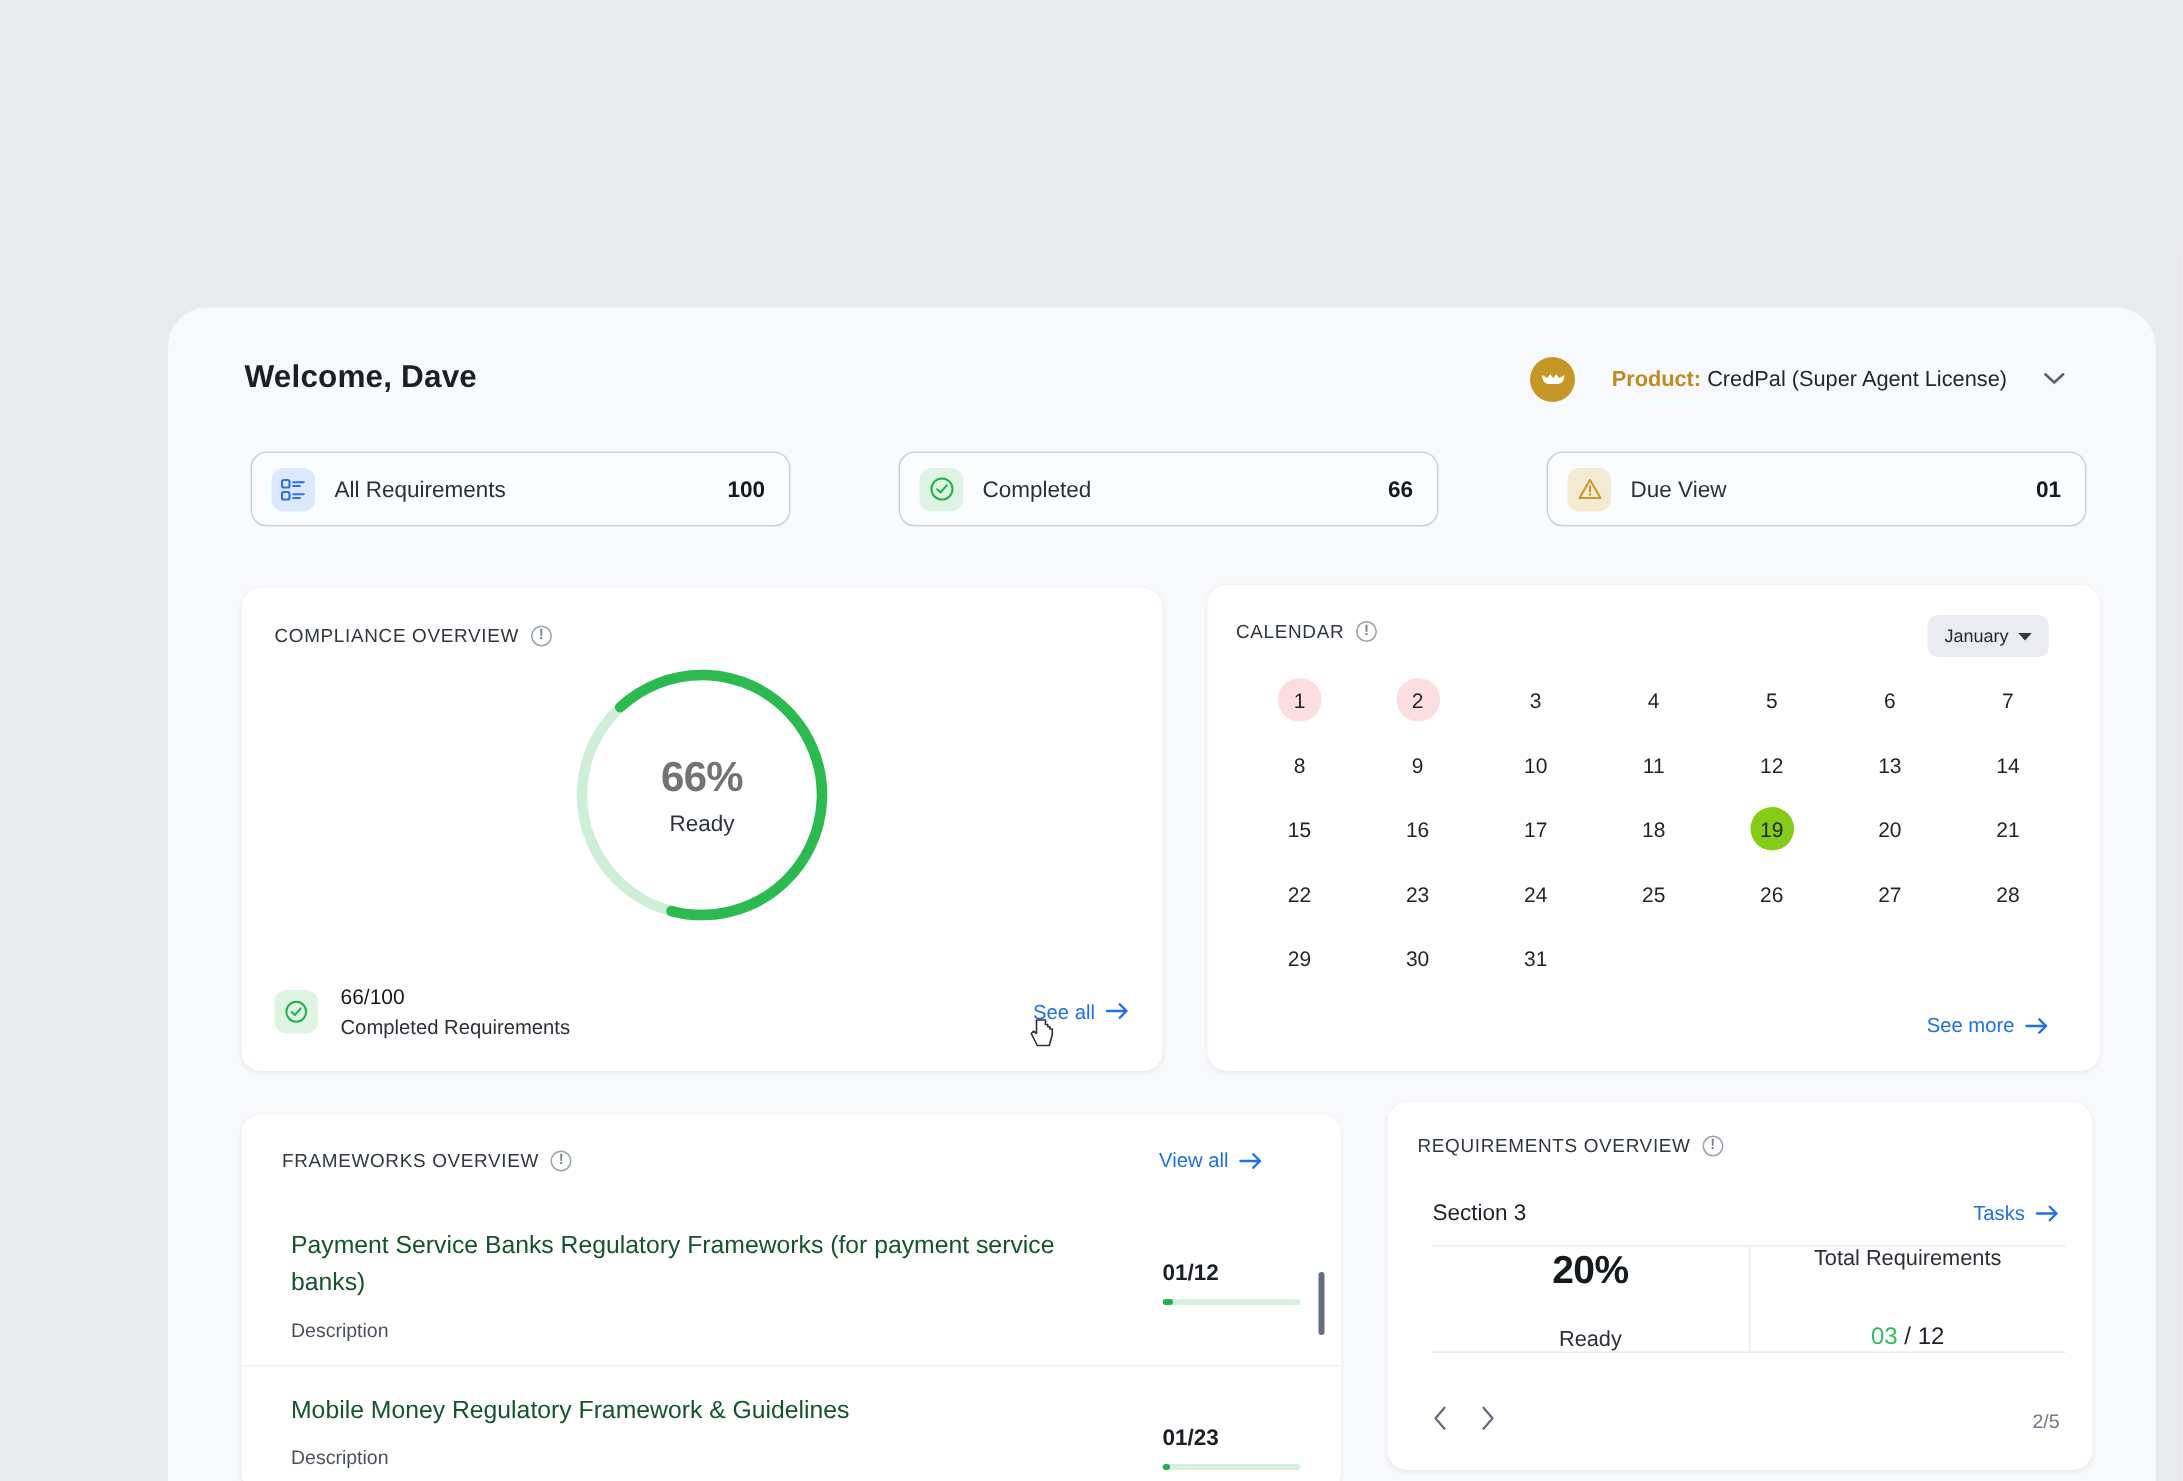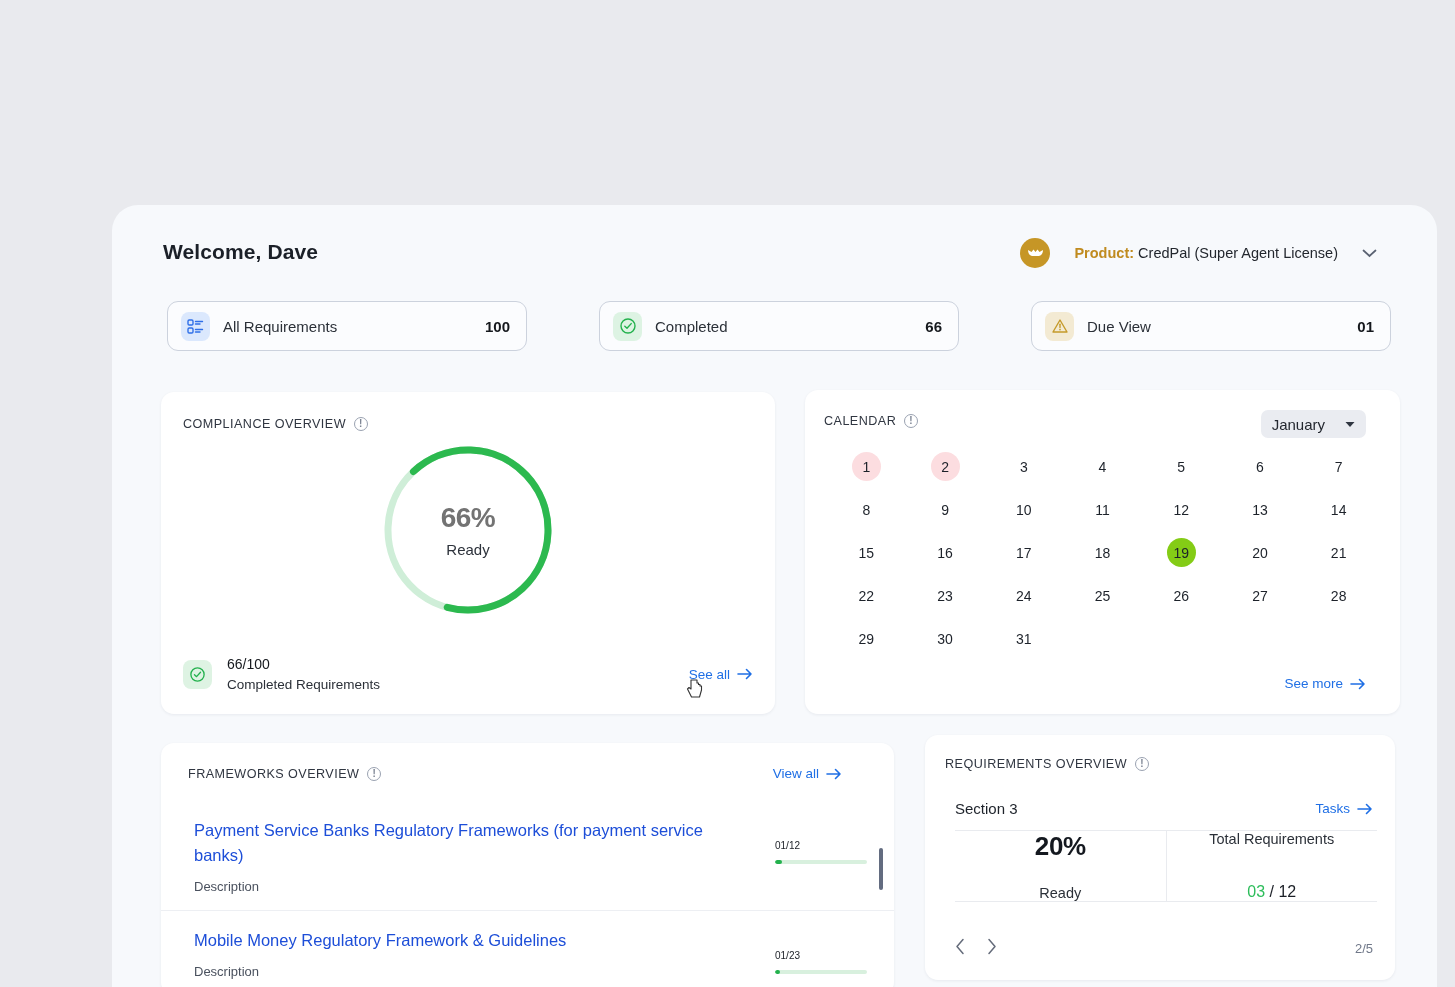--- a/index.html
+++ b/index.html
@@ -77,22 +77,22 @@
     display: flex; align-items: center; justify-content: center; margin-right: 15px;
   }
   .comp-num { font-size: 14px; color: #15181d; }
   .comp-desc { font-size: 13.5px; color: #2b3038; margin-top: 5px; }
 
   
   #calendar { left: 805px; top: 390px; width: 595px; height: 324px; }
   #calendar .card-title { position: absolute; left: 19px; top: 24px; }
   .month-pill {
     position: absolute; right: 34px; top: 20px; height: 28px; padding: 0 11px;
-    background: #eaecf1; border-radius: 7px; display: flex; align-items: center; gap: 20px;
-    font-size: 15px; color: #242830; cursor: pointer;
+    background: #eaecf1; border-radius: 7px; display: flex; align-items: center; gap: 6px;
+    font-size: 12px; color: #242830; cursor: pointer;
   }
   .cal-grid {
     position: absolute; left: 22px; right: 22px; top: 62px;
     display: grid; grid-template-columns: repeat(7, 1fr); row-gap: 14px;
     justify-items: center;
   }
   .cal-day {
     width: 29px; height: 29px; border-radius: 50%;
     display: flex; align-items: center; justify-content: center;
     font-size: 14px; color: #1d222a; cursor: pointer;
@@ -101,24 +101,24 @@
   .cal-day.due { background: #84cc16; }
   #calendar .see-more { position: absolute; right: 34px; bottom: 23px; }
 
   
   #frameworks { left: 161px; top: 743px; width: 733px; height: 252px; overflow: hidden; }
   #frameworks .card-title { position: absolute; left: 27px; top: 24px; }
   #frameworks .view-all { position: absolute; right: 52px; top: 23px; }
   .fw-list { position: absolute; left: 0; right: 0; top: 58px; bottom: 0; }
   .fw-row { padding: 17px 27px 16px 33px; display: flex; align-items: flex-start; gap: 18px; border-bottom: 1px solid #edeff3; }
   .fw-main { flex: 1; min-width: 0; }
-  .fw-name { font-size: 16.5px; color: #1d4ed8; line-height: 25px; }
+  .fw-name { font-size: 16.5px; color: #14532d; line-height: 25px; }
   .fw-desc { font-size: 13px; color: #4a515e; margin-top: 11px; }
   .fw-prog { width: 92px; flex: 0 0 92px; margin-top: 22px; }
-  .fw-count { font-size: 10px; font-weight: normal; color: #1b1f26; margin-bottom: 9px; }
+  .fw-count { font-size: 15px; font-weight: bold; color: #1b1f26; margin-bottom: 9px; }
   .bar { height: 4px; border-radius: 3px; background: #d8f0de; overflow: hidden; }
   .bar > i { display: block; height: 100%; background: #23b14d; border-radius: 3px; }
   .fw-scroll { position: absolute; right: 11px; top: 105px; width: 4px; height: 42px; border-radius: 3px; background: #636c80; }
 
   
   #requirements { left: 925px; top: 735px; width: 470px; height: 245px; }
   #requirements .card-title { position: absolute; left: 20px; top: 22px; }
   .req-sub { position: absolute; left: 30px; right: 22px; top: 65px; display: flex; align-items: center; }
   .req-sec { font-size: 15px; color: #1d222a; flex: 1; }
   .req-split { position: absolute; left: 30px; right: 18px; top: 95px; height: 72px; display: flex;

